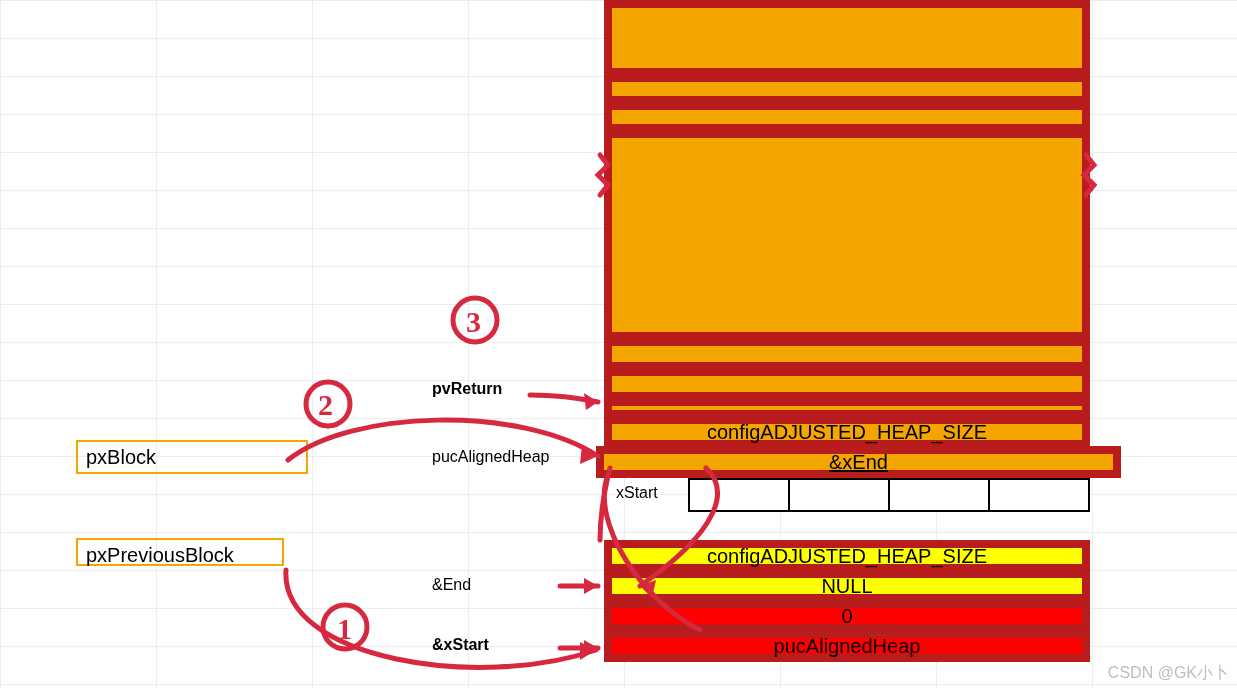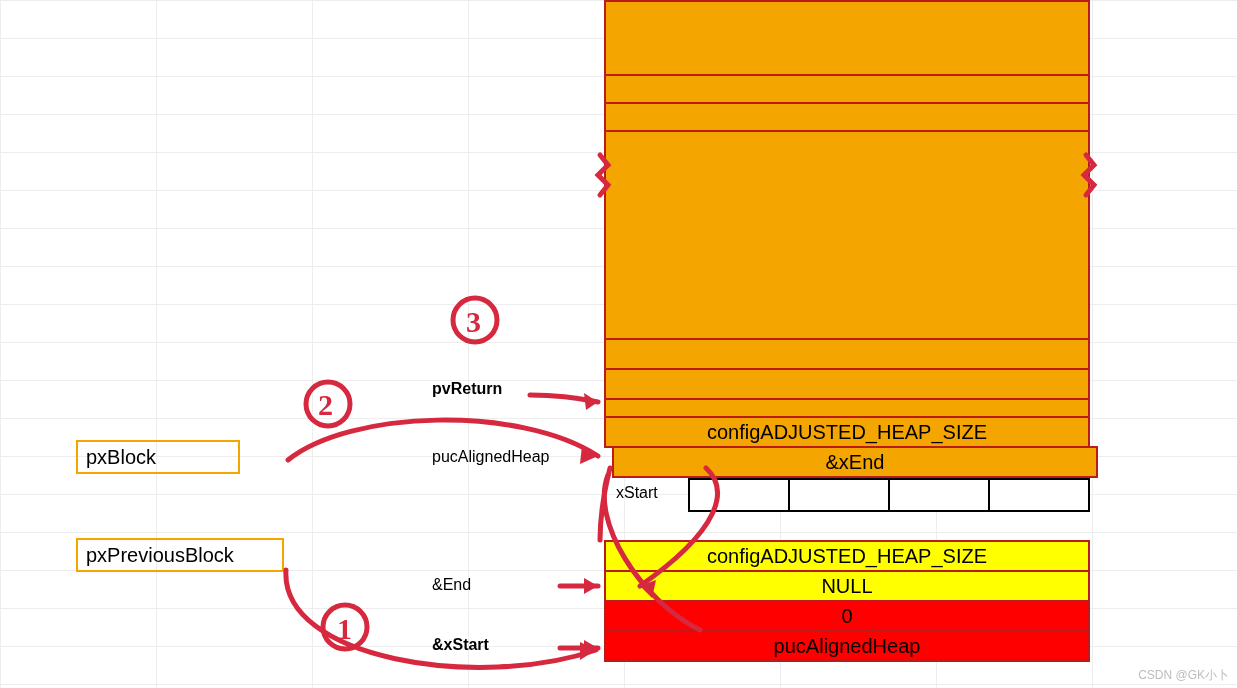--- a/index.html
+++ b/index.html
@@ -20,21 +20,21 @@
       linear-gradient(to bottom, #e6e6e6 1px, transparent 1px);
     background-size: 156px 38px;
     opacity: 0.7;
   }
   .canvas {
     position: absolute;
     inset: 0;
   }
   .block {
     position: absolute;
-    border: 2px solid #b91c1c;
+    border: 8px solid #b91c1c;
     box-sizing: border-box;
     display: flex;
     align-items: center;
     justify-content: center;
     font-size: 20px;
     white-space: nowrap;
   }
   .orange { background: #f5a500; }
   .yellow { background: #ffff00; }
   .red    { background: #ff0000; }
@@ -66,21 +66,21 @@
     border-right: 2px solid #000;
     height: 100%;
     box-sizing: border-box;
   }
   .small-cells div:last-child { border-right: none; }
 
   .watermark {
     position: absolute;
     right: 8px;
     bottom: 4px;
-    font-size: 12px;
+    font-size: 16px;
     color: #bdbdbd;
   }
 
   
   svg.annot {
     position: absolute;
     inset: 0;
     pointer-events: none;
   }
   svg.annot path,
@@ -114,21 +114,21 @@
   <div class="block orange" style="left:604px; top:74px; width:486px; height:30px;"></div>
   <div class="block orange" style="left:604px; top:102px; width:486px; height:30px;"></div>
   <div class="block orange" style="left:604px; top:130px; width:486px; height:210px;"></div>
   <div class="block orange" style="left:604px; top:338px; width:486px; height:32px;"></div>
   <div class="block orange" style="left:604px; top:368px; width:486px; height:32px;"></div>
   <div class="block orange" style="left:604px; top:398px; width:486px; height:20px;"></div>
 
   <div class="block orange" style="left:604px; top:416px; width:486px; height:32px;">
     <span>configADJUSTED_HEAP_SIZE</span>
   </div>
-  <div class="block orange" style="left:612px; top:446px; width:486px; height:32px;">
+  <div class="block orange" style="left:596px; top:446px; width:525px; height:32px;text-decoration:underline;">
     <span>&amp;xEnd</span>
   </div>
 
   <svg class="annot" style="position:absolute;left:0;top:0;width:1237px;height:688px;">
     <path d="M600 155 L608 165 L598 175 L608 185 L600 195" stroke="#000" stroke-width="3" fill="none"></path>
     <path d="M1086 155 L1094 165 L1084 175 L1094 185 L1086 195" stroke="#000" stroke-width="3" fill="none"></path>
   </svg>
 
   <span class="label" style="left:616px; top:484px;">xStart</span>
   <div class="small-cells white" style="left:688px; top:478px; width:402px; height:34px;">
@@ -145,24 +145,24 @@
     <span>NULL</span>
   </div>
 
   <div class="block red" style="left:604px; top:600px; width:486px; height:32px;">
     <span>0</span>
   </div>
   <div class="block red" style="left:604px; top:630px; width:486px; height:32px;">
     <span>pucAlignedHeap</span>
   </div>
 
-  <div class="boxlabel" style="left:76px; top:440px; width:164px; height:34px;">
+  <div class="boxlabel" style="left:76px; top:440px; width:232px; height:34px;">
     <span>pxBlock</span>
   </div>
-  <div class="boxlabel" style="left:76px; top:538px; width:208px; height:34px;">
+  <div class="boxlabel" style="left:76px; top:538px; width:208px; height:28px;">
     <span>pxPreviousBlock</span>
   </div>
 
   <span class="label" style="left:432px; top:380px; font-weight:bold;">pvReturn</span>
   <span class="label" style="left:432px; top:448px;">pucAlignedHeap</span>
   <span class="label" style="left:432px; top:576px;text-align:right;">&amp;End</span>
   <span class="label" style="left:432px; top:636px;font-weight:bold;">&amp;xStart</span>
 
   <svg class="annot" viewBox="0 0 1237 688">
 

